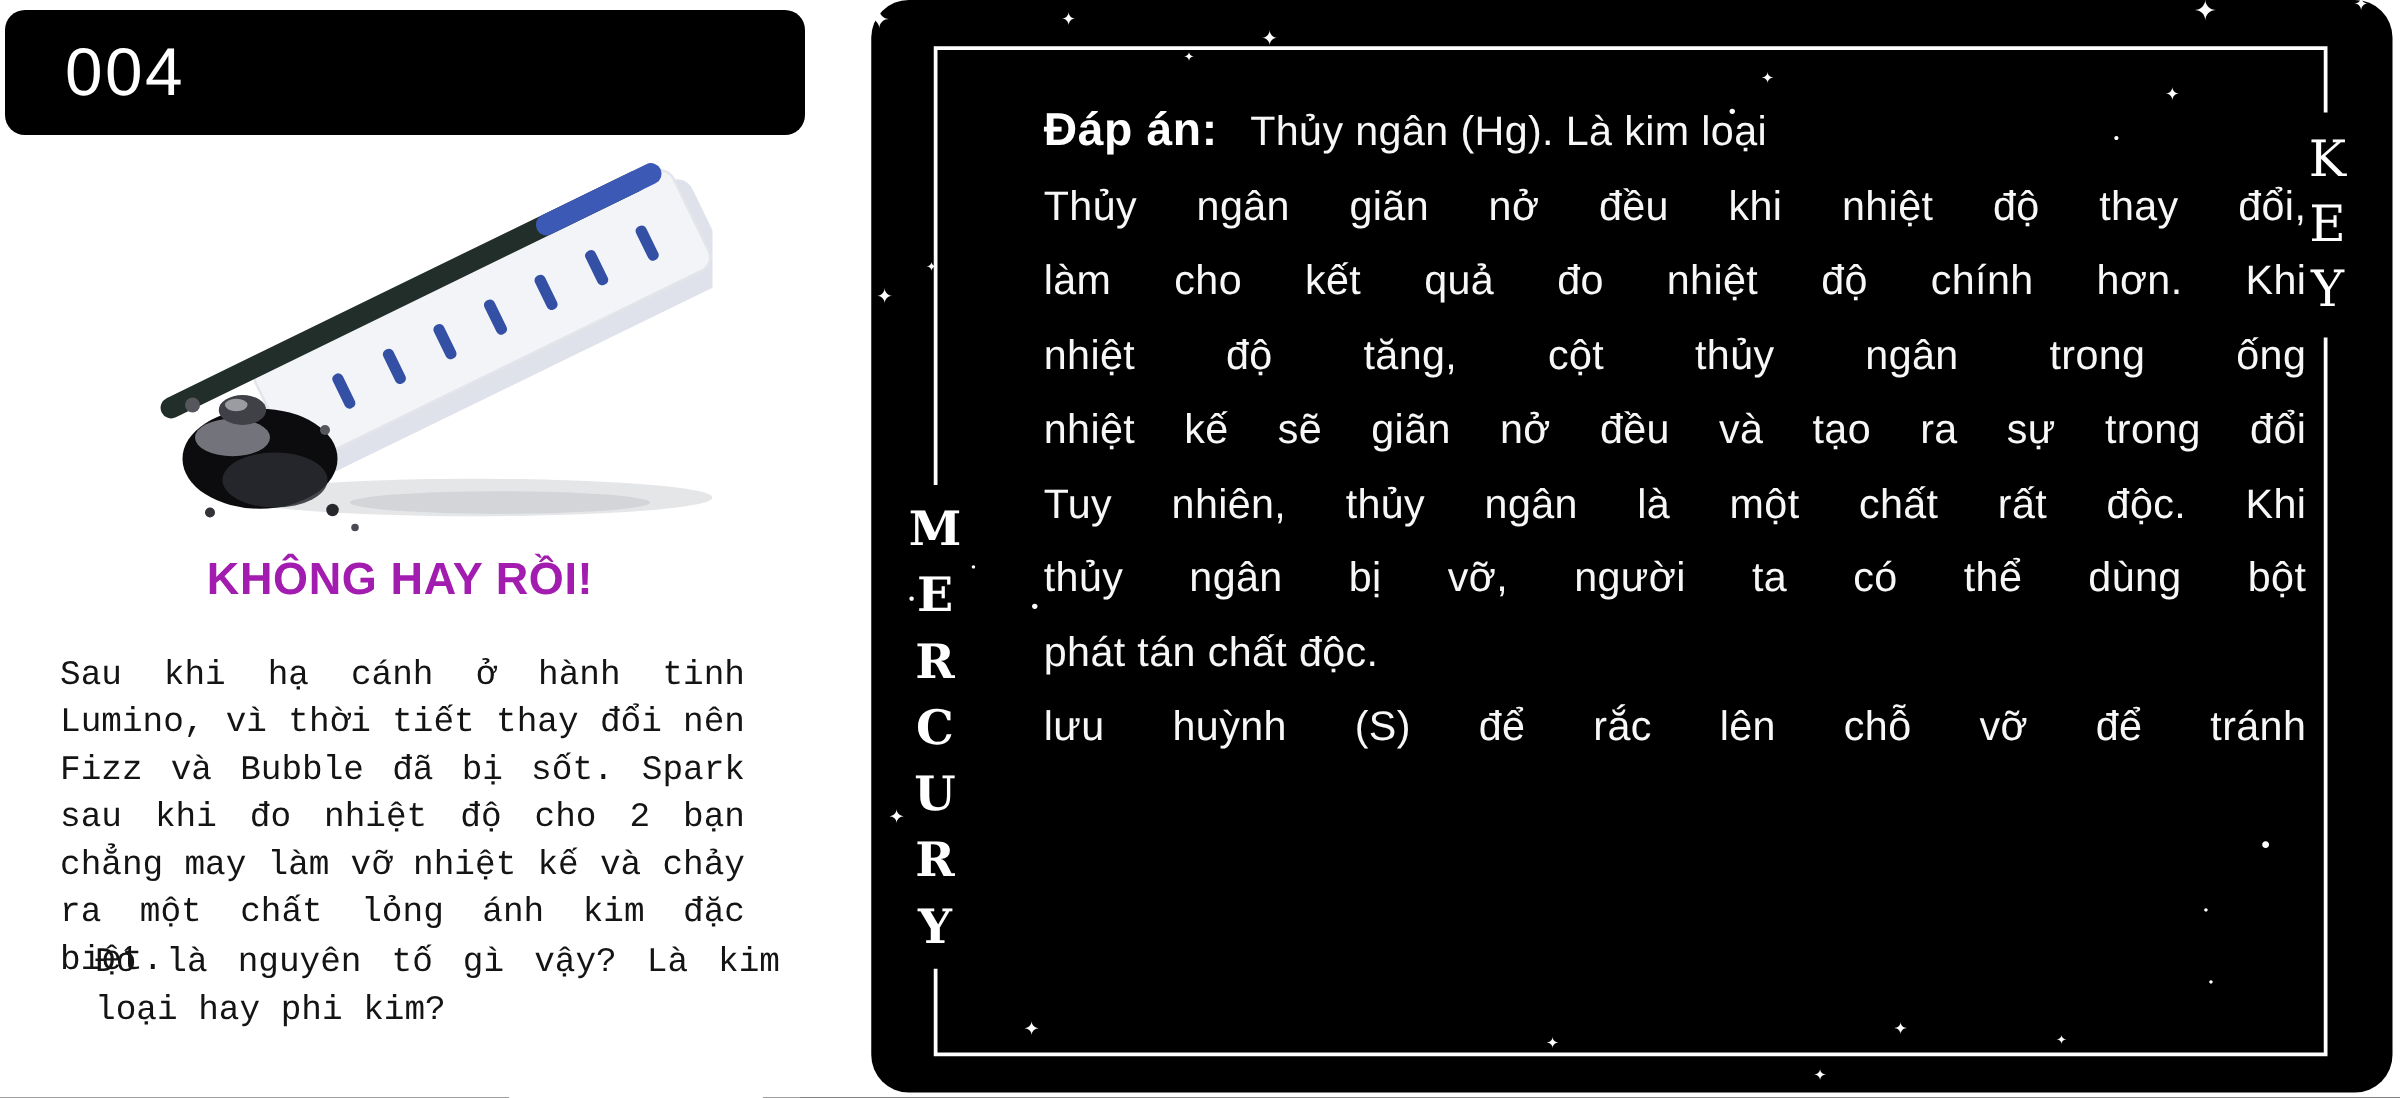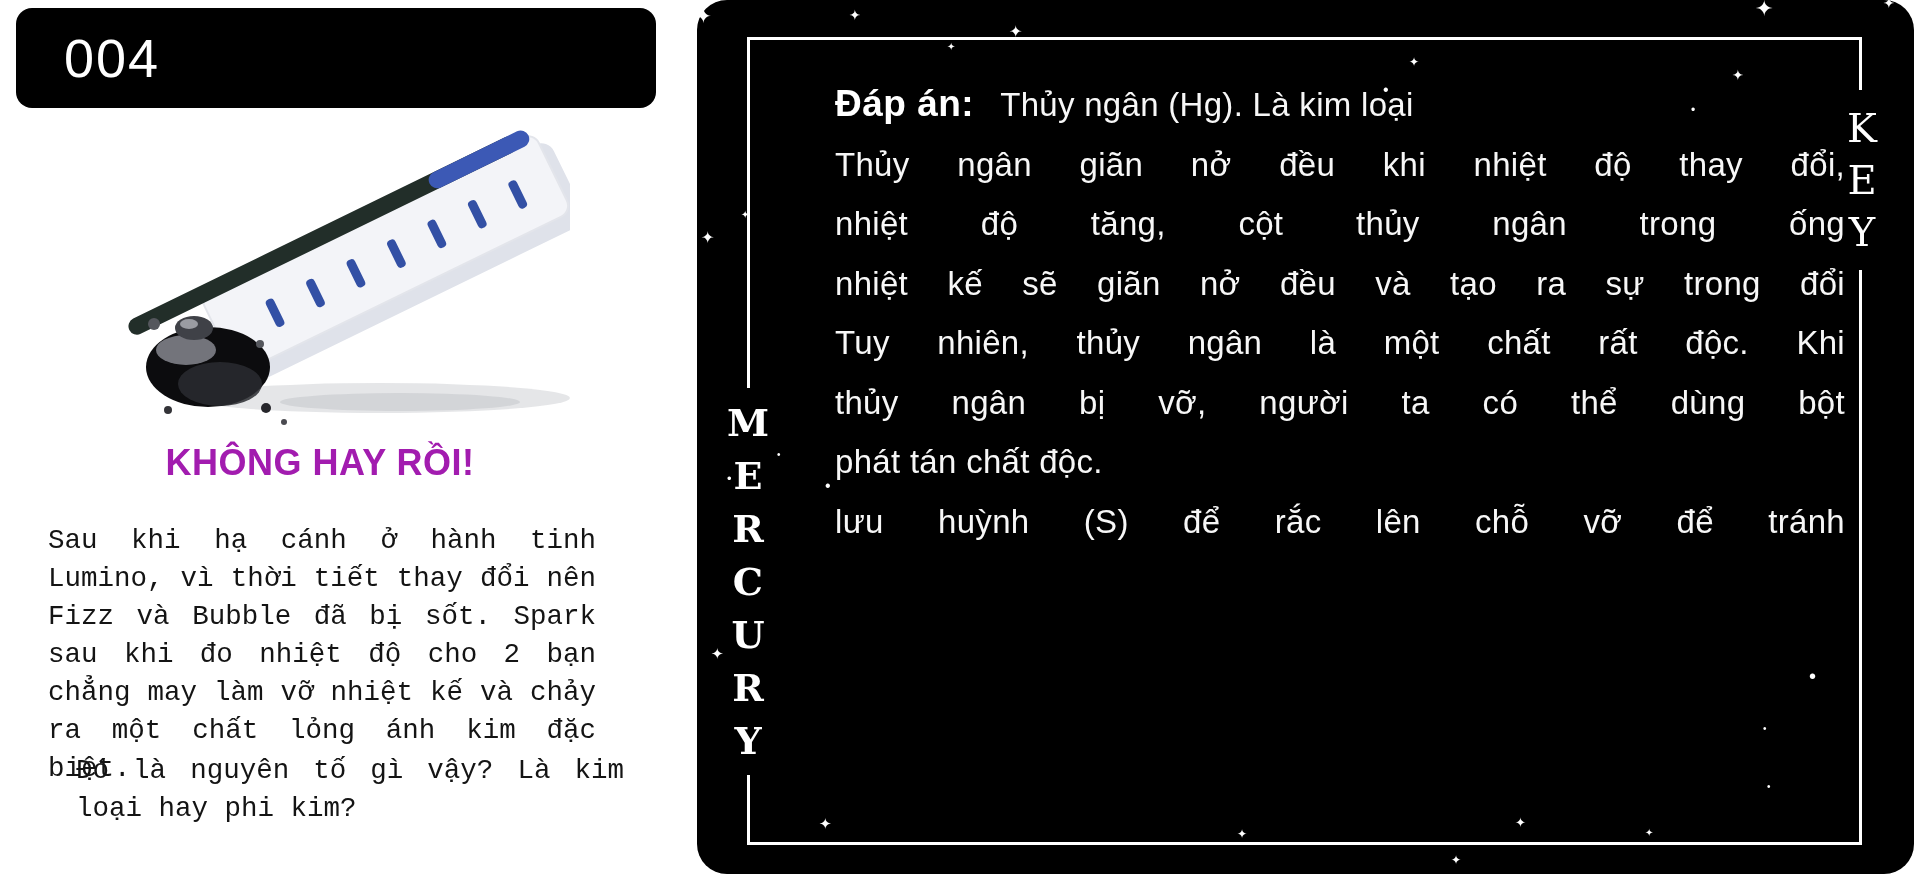--- a/index.html
+++ b/index.html
@@ -4,21 +4,21 @@
 <style>
   * { box-sizing: border-box; }
   html,body { margin:0; padding:0; }
   body {
     width:1920px; height:878px; position:relative; overflow:hidden;
     background:#ffffff; font-family:"Liberation Sans", sans-serif;
   }
   
   .left-panel { position:absolute; left:0; top:0; width:640px; height:878px; background:#fff; }
   .num-badge {
-    position:absolute; left:16px; top:8px; width:640px; height:100px;
+    position:absolute; left:4px; top:8px; width:640px; height:100px;
     background:#000; border-radius:16px; color:#fff;
     display:flex; align-items:center; padding-left:48px;
     font-size:54px; letter-spacing:2px; font-weight:400;
   }
   .thermo-wrap { position:absolute; left:70px; top:112px; width:500px; height:330px; }
   .q-title {
     position:absolute; left:0; top:442px; width:640px; margin:0;
     text-align:center; font-size:36px; font-weight:700; color:#a21caf; letter-spacing:.5px;
   }
   .para {
@@ -114,20 +114,21 @@
       <span>K</span>
       <span>E</span>
       <span>Y</span>
     </div>
 
     <div class="answer-text">
       <div class="line lead">
         <span class="albl">Đáp án:</span><span>Thủy ngân (Hg). Là kim loại</span>
       </div>
       <div class="line just">Thủy ngân giãn nở đều khi nhiệt độ thay đổi,</div>
+      <div class="line just">làm cho kết quả đo nhiệt độ chính hơn. Khi</div>
       <div class="line just">nhiệt độ tăng, cột thủy ngân trong ống</div>
       <div class="line just">nhiệt kế sẽ giãn nở đều và tạo ra sự trong đổi</div>
       <div class="line just">Tuy nhiên, thủy ngân là một chất rất độc. Khi</div>
       <div class="line just">thủy ngân bị vỡ, người ta có thể dùng bột</div>
       <div class="line">phát tán chất độc.</div>
       <div class="line just">lưu huỳnh (S) để rắc lên chỗ vỡ để tránh</div>
     </div>
 
     <span class="deco" style="left:-2px;top:6px;font-size:20px">✦</span>
     <span class="deco" style="left:152px;top:8px;font-size:14px">✦</span>

